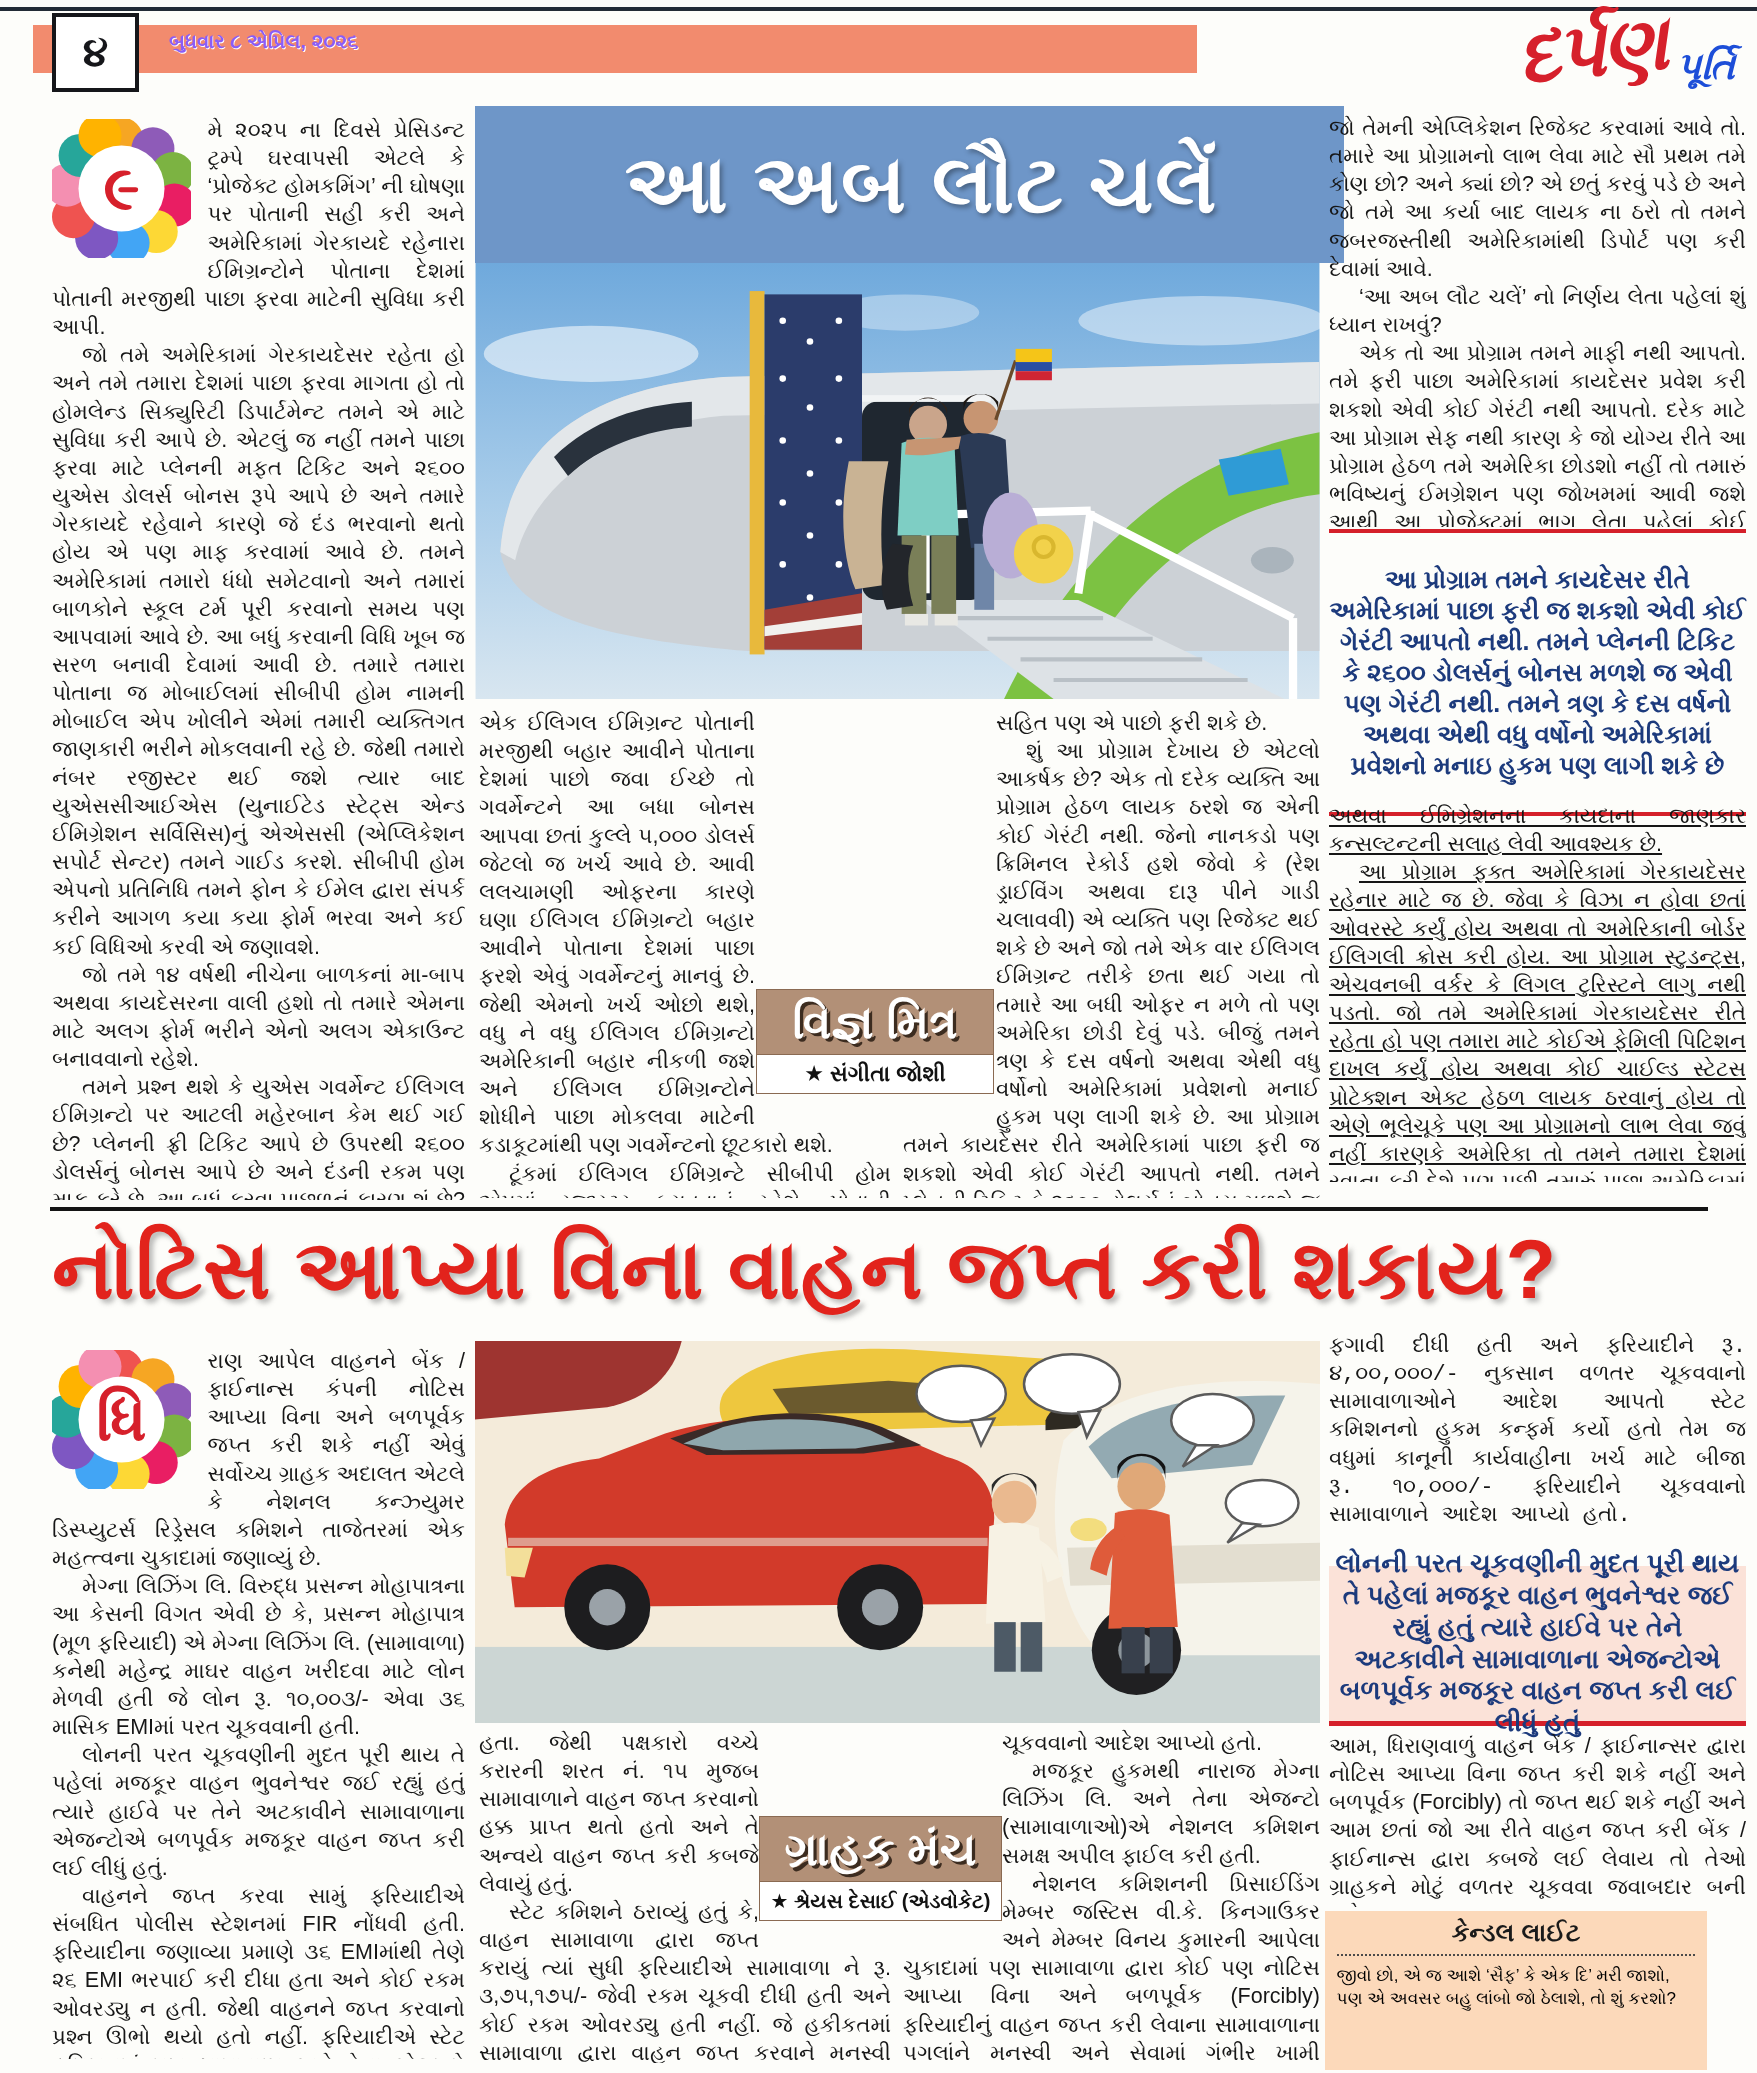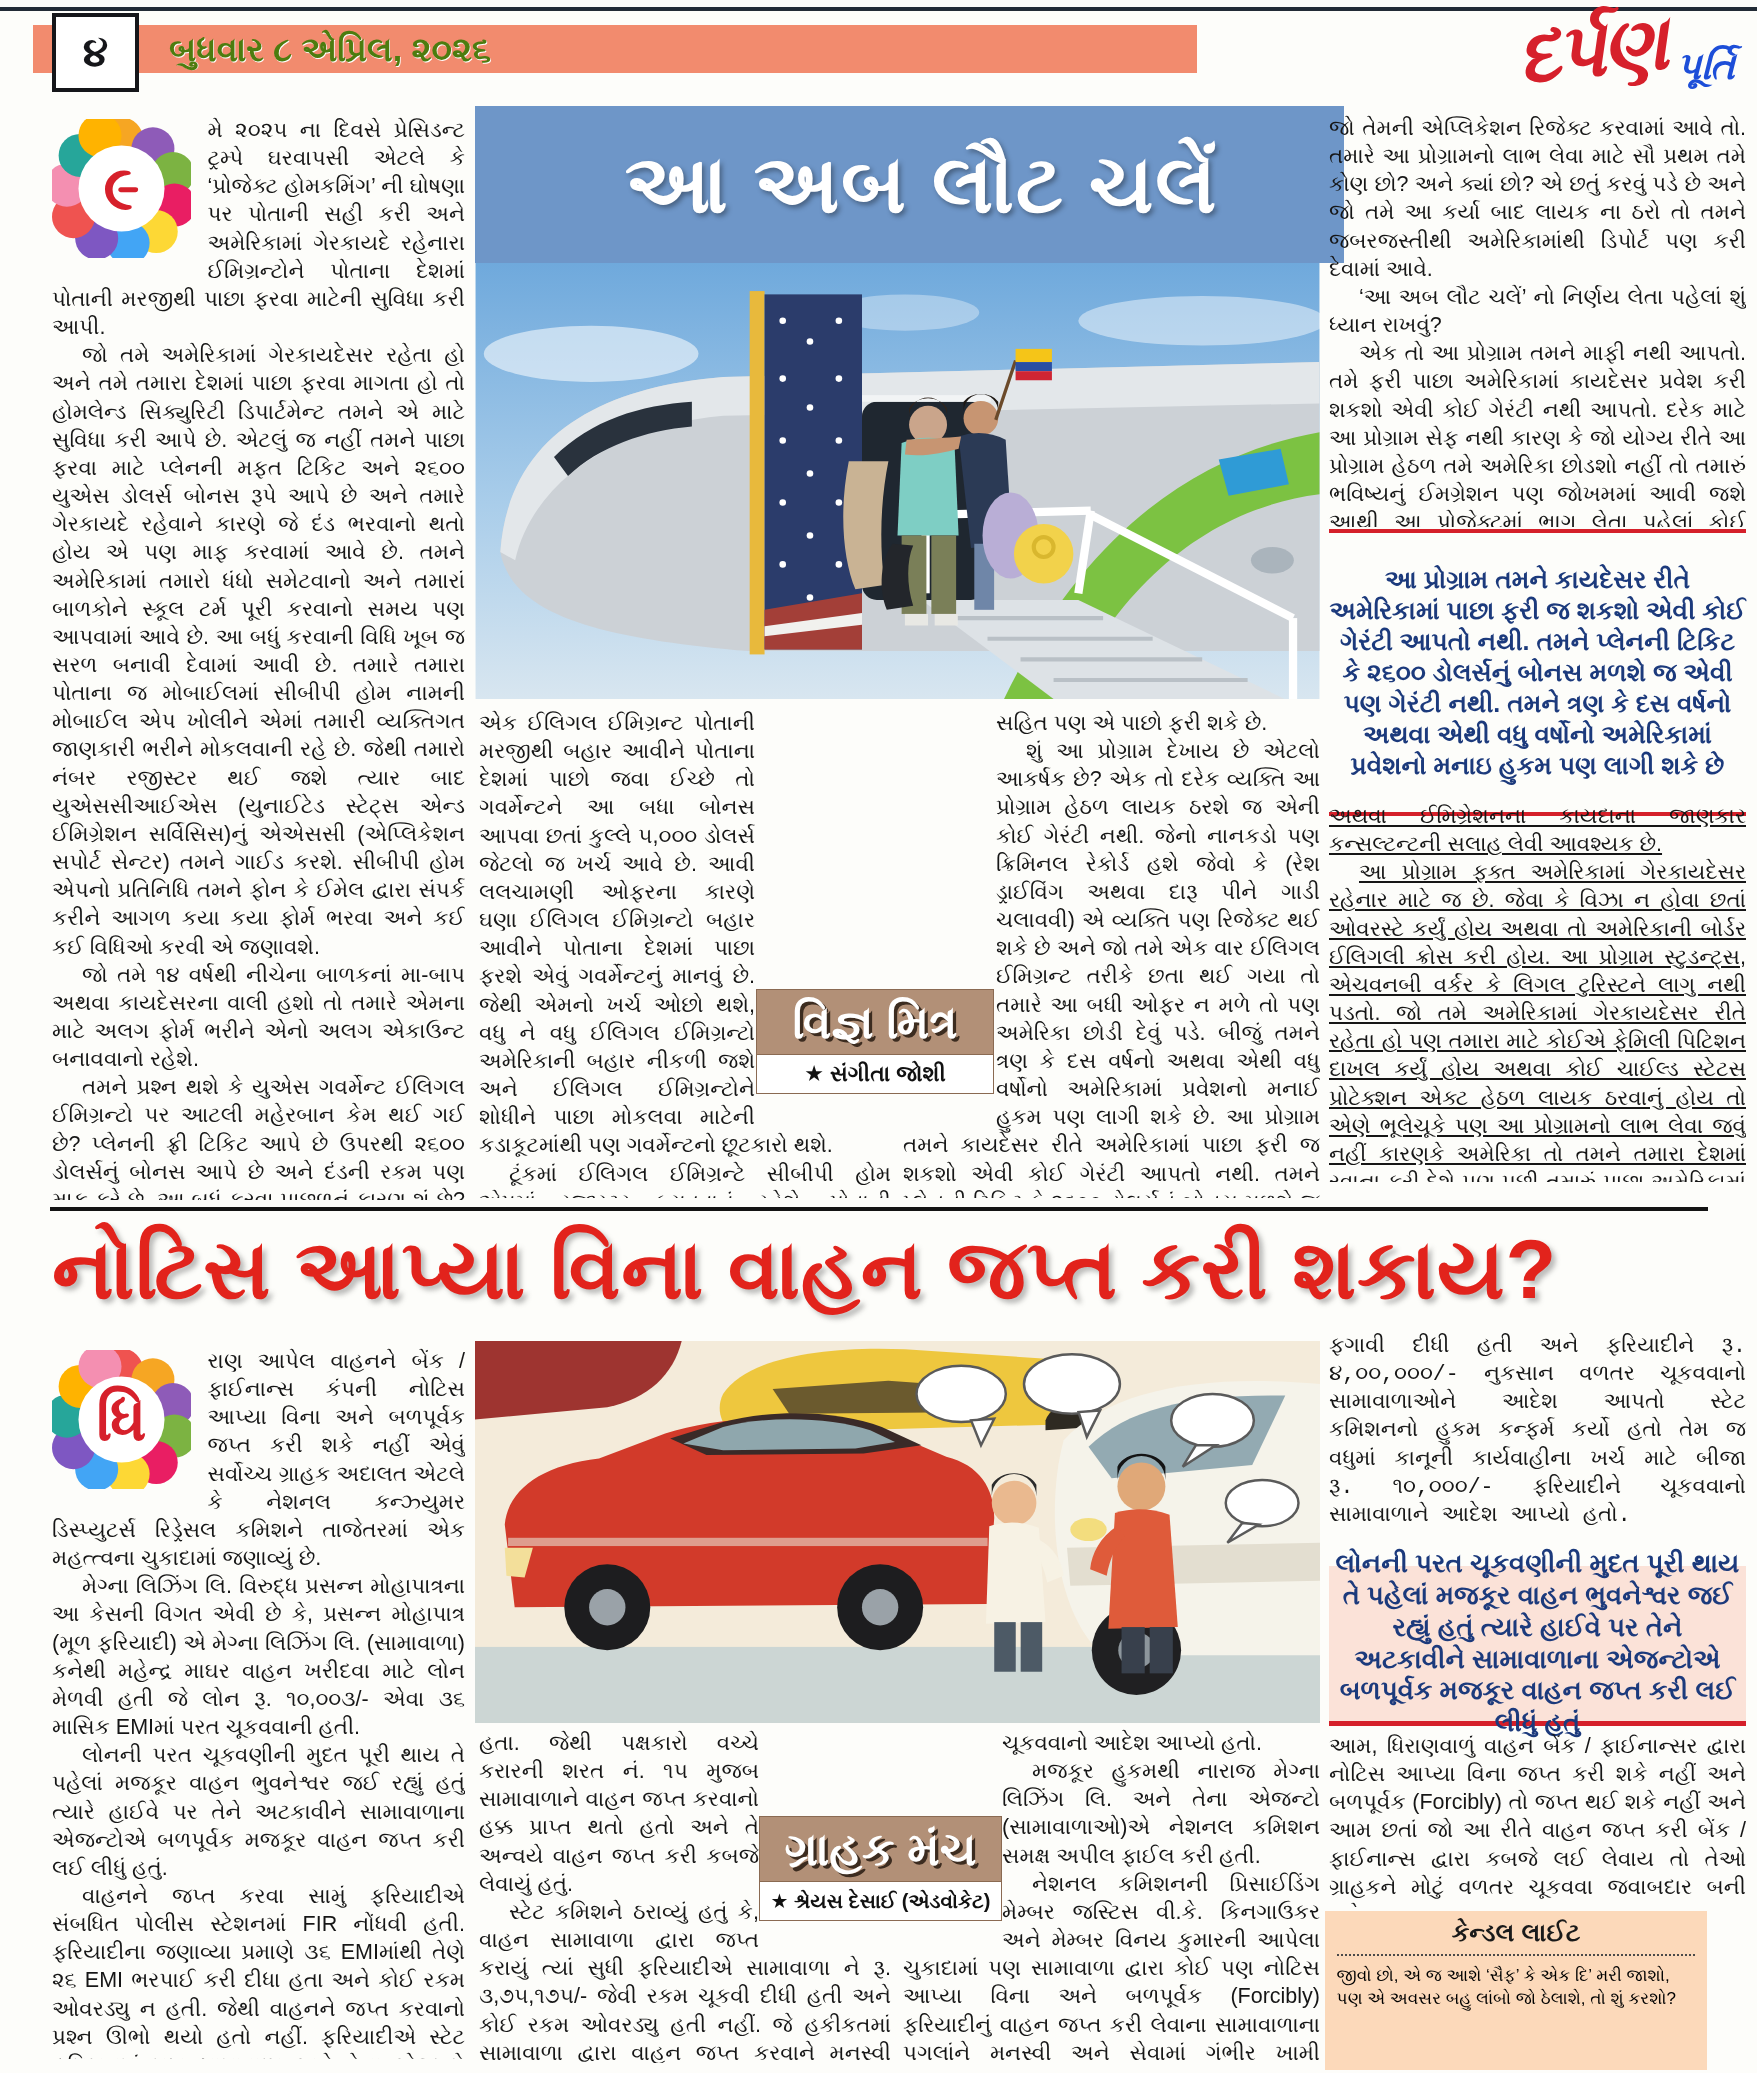--- a/index.html
+++ b/index.html
@@ -4,21 +4,21 @@
 <style>
   html,body{margin:0;padding:0;background:#e8e8e4;}
   .page{position:relative;width:1757px;height:2073px;background:#fdfdfa;overflow:hidden;
         font-family:"Liberation Sans","DejaVu Sans",sans-serif;color:#141414;}
   .abs{position:absolute;}
   
   .top-rule{left:0;top:6.6px;width:1757px;height:4.1px;background:#222b36;}
   .masthead-bar{left:33px;top:25px;width:1164px;height:48px;background:#f28b6e;}
   .pagenum-box{left:52px;top:13.2px;width:79px;height:71px;background:#fff;border:4.1px solid #15161a;
                display:flex;align-items:center;justify-content:center;font-size:41px;font-weight:bold;color:#15161a;}
-  .date-text{left:169px;top:30px;font-size:34px;font-weight:bold;color:#4d7c0f;
+  .date-text{left:169px;top:30px;font-size:20px;font-weight:bold;color:#8b5cf6;
              text-shadow:0.8px 0.8px 0 #fff;}
   .logo{left:1289px;top:0px;width:446px;height:99px;display:flex;align-items:center;justify-content:flex-end;}
   .logo-main{font-family:"DejaVu Serif","Liberation Serif",serif;font-style:italic;font-weight:bold;
              font-size:76px;color:#d6202b;transform:rotate(-6deg);letter-spacing:-3.3px;}
   .logo-suffix{font-family:"DejaVu Serif","Liberation Serif",serif;font-style:italic;font-weight:bold;
                font-size:38px;color:#1d4ed8;margin-left:11.6px;margin-top:33px;text-align:right;}
   
   .col{position:absolute;text-align:justify;font-size:21.5px;line-height:1.31;overflow:hidden;color:#161616;}
   .col p{margin:0;text-indent:30px;}
   .col p.noindent{text-indent:0;}

